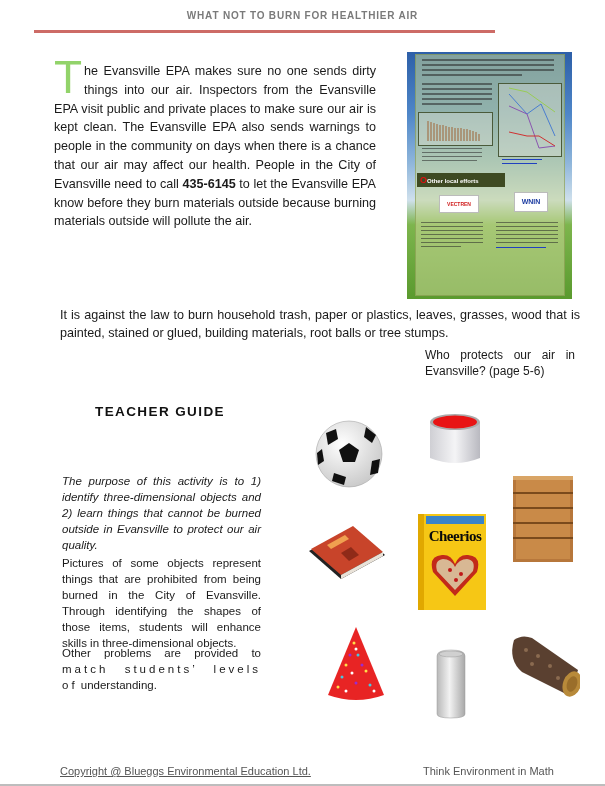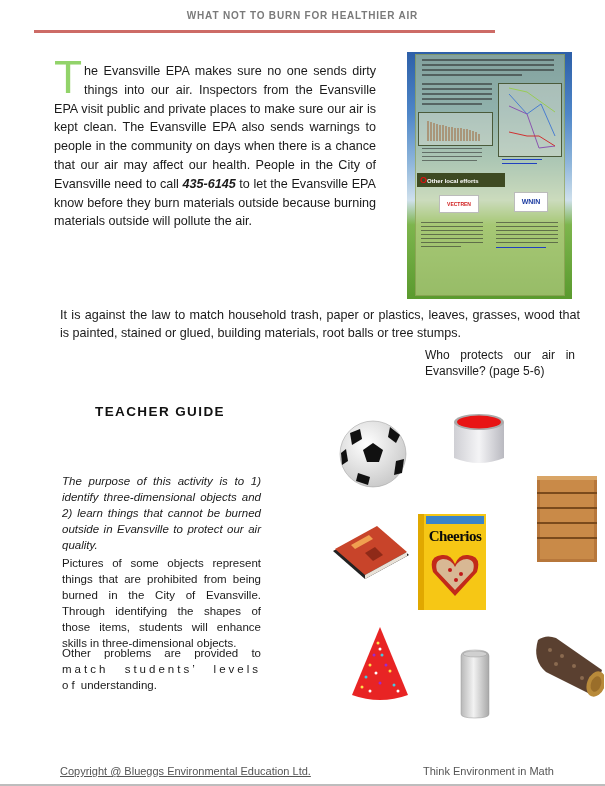--- a/index.html
+++ b/index.html
@@ -1,41 +1,41 @@
 <!DOCTYPE html>
 <html><head>
 <meta charset="utf-8">
 <style>
   html, body { margin: 0; padding: 0; background: #ffffff; }
   body { width: 605px; height: 786px; position: relative; overflow: hidden; font-family: "Liberation Sans", sans-serif; color: #1a1a1a; }
   .header-title { position: absolute; top: 10px; left: 0; width: 605px; text-align: center; font-size: 10px; letter-spacing: 0.8px; color: #7a7a7a; font-weight: bold; }
   .header-rule { position: absolute; top: 30px; left: 34px; width: 461px; height: 3px; background: #cd6b66; }
   .intro { position: absolute; top: 62px; left: 54px; width: 322px; font-size: 12.6px; line-height: 18.8px; text-align: justify; }
   .dropcap { float: left; font-size: 46px; line-height: 38px; color: #92d36a; margin: -4px 2px 0 0; font-family: "Liberation Sans", sans-serif; }
-  .phone { font-weight: bold; font-style: italic; }
+  .phone { font-weight: bold; }
   .thumb { position: absolute; top: 52px; left: 407px; width: 165px; height: 247px; overflow: hidden;
     background: linear-gradient(180deg, #2d5fa8 0%, #4e86c8 25%, #8fb6db 45%, #cfe0ec 60%, #7db54d 70%, #5a9a2e 100%); }
   .thumb-card { position: absolute; left: 8px; top: 2px; width: 148px; height: 240px; background: rgba(200, 215, 150, 0.55); border: 1px solid rgba(120,140,60,0.5); }
   .thumb-line { position: absolute; height: 2px; background: rgba(40,40,40,0.55); }
   .thumb-box { position: absolute; border: 1px solid #4a5a3a; background: rgba(230,230,220,0.35); }
   .thumb-banner { position: absolute; left: 10px; top: 121px; width: 85px; height: 14px; background: #3e4a22; color: #fff; font-size: 6px; line-height: 14px; padding-left: 3px; font-weight: bold; }
   .thumb-banner .o { color: #e01010; font-size: 9px; }
   .thumb-logo { position: absolute; background: #fff; border: 1px solid #bbb; font-size: 5px; font-weight: bold; text-align: center; }
   .caption { position: absolute; top: 299px; left: 425px; width: 150px; font-size: 12px; line-height: 16px; text-align: justify; text-align-last: left; margin-top: 48px; }
   .law { position: absolute; top: 307px; left: 60px; width: 520px; font-size: 12.6px; line-height: 17.5px; text-align: justify; }
   .guide-title { position: absolute; top: 404px; left: 95px; font-size: 13.5px; font-weight: bold; letter-spacing: 1.4px; color: #111; text-align: center; }
   .guide-p { position: absolute; left: 62px; width: 199px; font-size: 11.5px; line-height: 16px; text-align: justify; }
   .g1 { top: 473px; font-style: italic; }
   .g2 { top: 555px; }
   .g3 { top: 645px; }
   .g3 .spaced { letter-spacing: 3px; }
   .footer-rule { position: absolute; top: 784px; left: 0; width: 605px; height: 2px; background: #bdbdbd; }
   .footer-left { position: absolute; top: 765px; left: 60px; font-size: 11px; color: #555; text-decoration: underline; }
   .footer-right { position: absolute; top: 765px; left: 423px; font-size: 11px; color: #555; }
-  .obj { position: absolute; padding-left: 24px; }
+  .obj { position: absolute; }
 </style>
 </head>
 <body>
 
 <div class="header-title">WHAT NOT TO BURN FOR HEALTHIER AIR</div>
 <div class="header-rule"></div>
 
 <div class="intro">
   <span class="dropcap">T</span><span>he Evansville EPA makes sure no one sends dirty things into our air. Inspectors from the Evansville EPA visit public and private places to make sure our air is kept clean. The Evansville EPA also sends warnings to people in the community on days when there is a chance that our air may affect our health. People in the City of Evansville need to call </span><span class="phone">435-6145</span><span> to let the Evansville EPA know before they burn materials outside  because burning materials outside will pollute  the air.</span>
 </div>
@@ -105,21 +105,21 @@
   <div class="thumb-line" style="left:89px;top:170px;width:62px;height:1px;"></div>
   <div class="thumb-line" style="left:89px;top:174px;width:62px;height:1px;"></div>
   <div class="thumb-line" style="left:89px;top:178px;width:62px;height:1px;"></div>
   <div class="thumb-line" style="left:89px;top:182px;width:62px;height:1px;"></div>
   <div class="thumb-line" style="left:89px;top:186px;width:62px;height:1px;"></div>
   <div class="thumb-line" style="left:89px;top:190px;width:62px;height:1px;"></div>
   <div class="thumb-line" style="left:89px;top:195px;width:50px;height:1px;background:#2040c0;"></div>
 </div>
 <div class="caption">Who protects our air in Evansville? (page 5-6)</div>
 
-<div class="law">It is against the law to match household trash, paper or plastics, leaves, grasses, wood that is painted, stained or glued, building materials, root balls or tree stumps.</div>
+<div class="law">It is against the law to burn household trash, paper or plastics, leaves, grasses, wood that is painted, stained or glued, building materials, root balls or tree stumps.</div>
 
 <div class="guide-title">TEACHER GUIDE</div>
 <div class="guide-p g1">The purpose of this activity is to 1) identify three-dimensional objects and 2) learn things that cannot be burned outside in Evansville to protect our air quality.</div>
 <div class="guide-p g2">Pictures of some objects represent things that are prohibited from being burned in the City of Evansville. Through identifying the shapes of those items, students will enhance skills in three-dimensional objects.</div>
 <div class="guide-p g3"><span>Other problems are provided to </span><span class="spaced">match students’ levels of</span><span> understanding.</span></div>
 
 <div class="obj" style="left:314px;top:419px;width:70px;height:70px;">
   <svg width="70" height="70" viewBox="0 0 70 70">
     <defs>
         <radialGradient id="ballg" cx="40%" cy="35%" r="70%">

